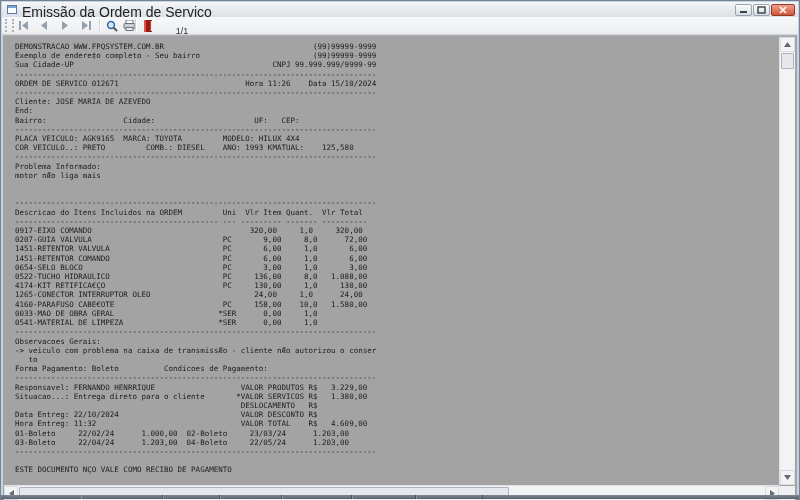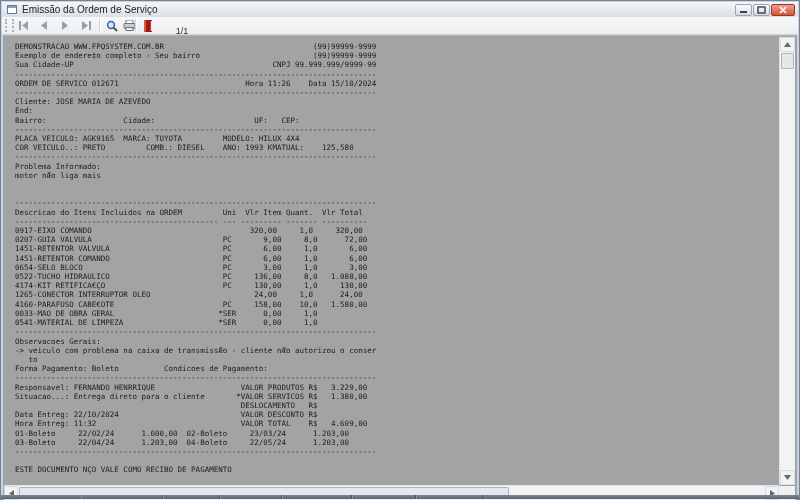--- a/index.html
+++ b/index.html
@@ -5,21 +5,21 @@
   html,body{margin:0;padding:0;width:800px;height:500px;overflow:hidden;
     font-family:"Liberation Sans",sans-serif;background:#c6d3e2;}
   #window{position:absolute;inset:0;width:800px;height:500px;box-sizing:border-box;
     border:1px solid #76828f;background:#c6d3e2;}
   
   #titlebar{position:absolute;top:1px;left:1px;right:1px;height:15px;
     background:linear-gradient(#f4f6f8,#dcdfe3);border-bottom:1px solid #c2c6cb;}
   #app-icon{position:absolute;left:5px;top:3px;width:10px;height:9px;background:#fdfdfd;
     border:1px solid #5a7aa0;box-sizing:border-box;}
   #app-icon::before{content:"";position:absolute;left:0;right:0;top:0;height:2px;background:#7ba3d0;}
-  #title-text{position:absolute;left:20px;top:2px;font-size:10px;color:#222;white-space:nowrap;}
+  #title-text{position:absolute;left:20px;top:2px;font-size:14px;color:#222;white-space:nowrap;}
   .winbtn{position:absolute;top:2px;height:12px;box-sizing:border-box;border:1px solid #9aa4b0;
     border-radius:2px;background:linear-gradient(#fbfcfd,#d7dce2);display:flex;align-items:center;justify-content:center;}
   #btn-min{right:46px;width:17px;}
   #btn-max{right:28px;width:17px;}
   #btn-close{right:3px;width:24px;border-color:#93392a;background:linear-gradient(#f1a08b,#d05535);}
   
   #toolbar{position:absolute;top:16px;left:1px;right:1px;height:17px;
     background:linear-gradient(#f6f7f8,#eceef0);border-bottom:1px solid #cfd2d6;}
   #grip{position:absolute;left:3px;top:2px;bottom:2px;width:5px;
     border-left:2px dotted #aab2bb;border-right:2px dotted #aab2bb;}

